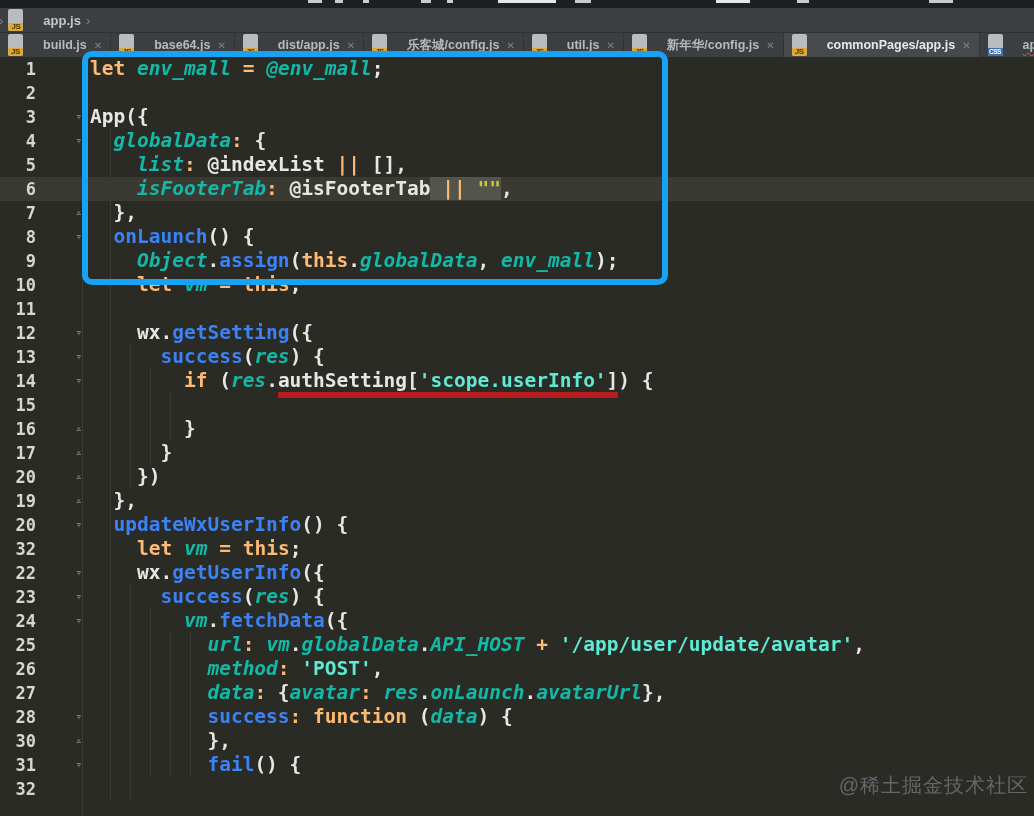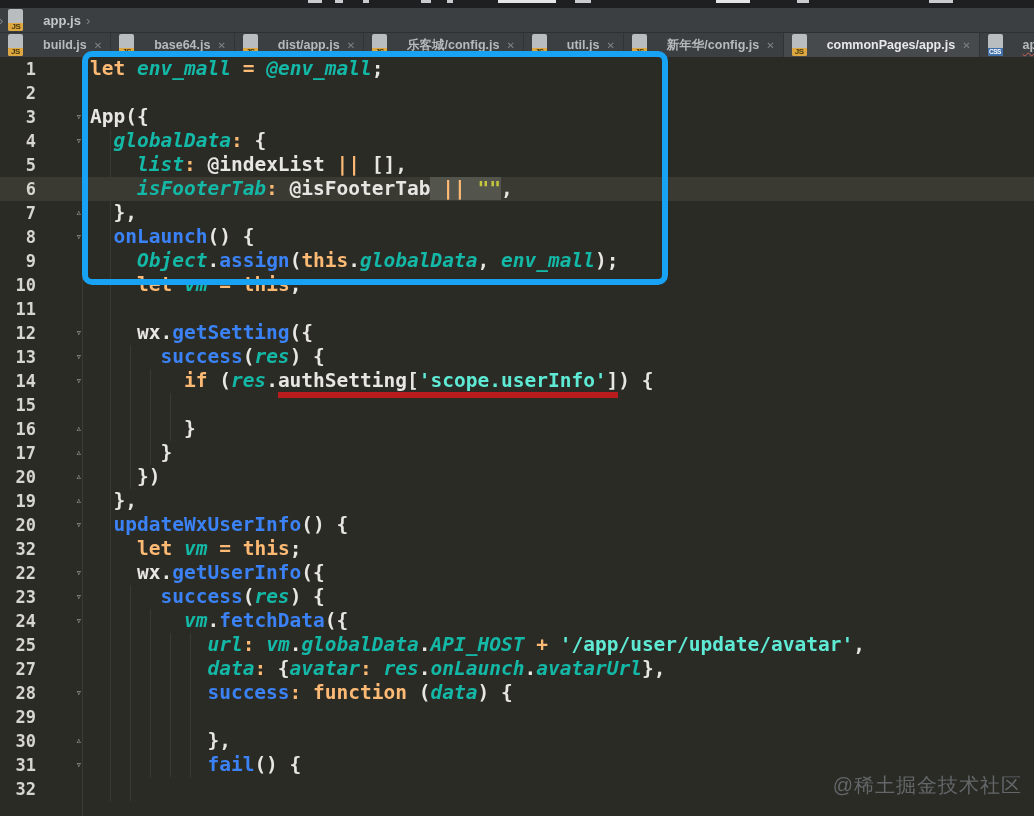--- a/index.html
+++ b/index.html
@@ -47,21 +47,21 @@
   .s{color:#5eead4;}
   .y{color:#c6c73f;}
   .p{color:#e8e6e3;}
   .sel{background:#53544b;}
   .ul{border-bottom:6px solid #b91c1c;margin-top:20px;}
 
   
   .annotation{position:absolute;left:82px;top:51px;width:586px;height:234px;border:6px solid #18a2f4;
     border-radius:10px;box-sizing:border-box;z-index:5;pointer-events:none;}
 
-  .watermark{position:absolute;right:12px;top:772px;color:#63676a;font-size:20px;z-index:6;letter-spacing:1px;}
+  .watermark{position:absolute;right:6px;top:772px;color:#63676a;font-size:20px;z-index:6;letter-spacing:1px;}
 </style>
 </head>
 <body>
 
 <div class="screen">
 
   <div class="top-strip">
     <div class="frag" style="left:308px;width:14px;"></div>
     <div class="frag" style="left:335px;width:8px;"></div>
     <div class="frag" style="left:363px;width:6px;"></div>
@@ -274,33 +274,33 @@
           <span class="ln">24</span>
           <span class="fold">▿</span>
           <span class="code"><span class="p">        </span><span class="i">vm</span><span class="p">.</span><span class="f">fetchData</span><span class="p">({</span></span>
         </div>
         <div class="row">
           <span class="ln">25</span>
           <span class="fold"></span>
           <span class="code"><span class="p">          </span><span class="i">url</span><span class="k">:</span><span class="p"> </span><span class="i">vm</span><span class="p">.</span><span class="i">globalData</span><span class="p">.</span><span class="i">API_HOST</span><span class="p"> </span><span class="k">+</span><span class="p"> </span><span class="s">'/app/user/update/avatar'</span><span class="p">,</span></span>
         </div>
         <div class="row">
+          <span class="ln">26</span>
+          <span class="fold"></span>
+          <span class="code"><span class="p">          </span><span class="i">method</span><span class="k">:</span><span class="p"> </span><span class="s">'POST'</span><span class="p">,</span></span>
+        </div>
+        <div class="row">
           <span class="ln">27</span>
           <span class="fold"></span>
           <span class="code"><span class="p">          </span><span class="i">data</span><span class="k">:</span><span class="p"> {</span><span class="i">avatar</span><span class="k">:</span><span class="p"> </span><span class="i">res</span><span class="p">.</span><span class="i">onLaunch</span><span class="p">.</span><span class="i">avatarUrl</span><span class="p">},</span></span>
         </div>
         <div class="row">
           <span class="ln">28</span>
           <span class="fold">▿</span>
           <span class="code"><span class="p">          </span><span class="f">success</span><span class="k">:</span><span class="p"> </span><span class="k">function</span><span class="p"> (</span><span class="i">data</span><span class="p">) {</span></span>
-        </div>
-        <div class="row">
-          <span class="ln">29</span>
-          <span class="fold"></span>
-          <span class="code"></span>
         </div>
         <div class="row">
           <span class="ln">30</span>
           <span class="fold">▵</span>
           <span class="code"><span class="p">          },</span></span>
         </div>
         <div class="row">
           <span class="ln">31</span>
           <span class="fold">▿</span>
           <span class="code"><span class="p">          </span><span class="f">fail</span><span class="p">() {</span></span>

